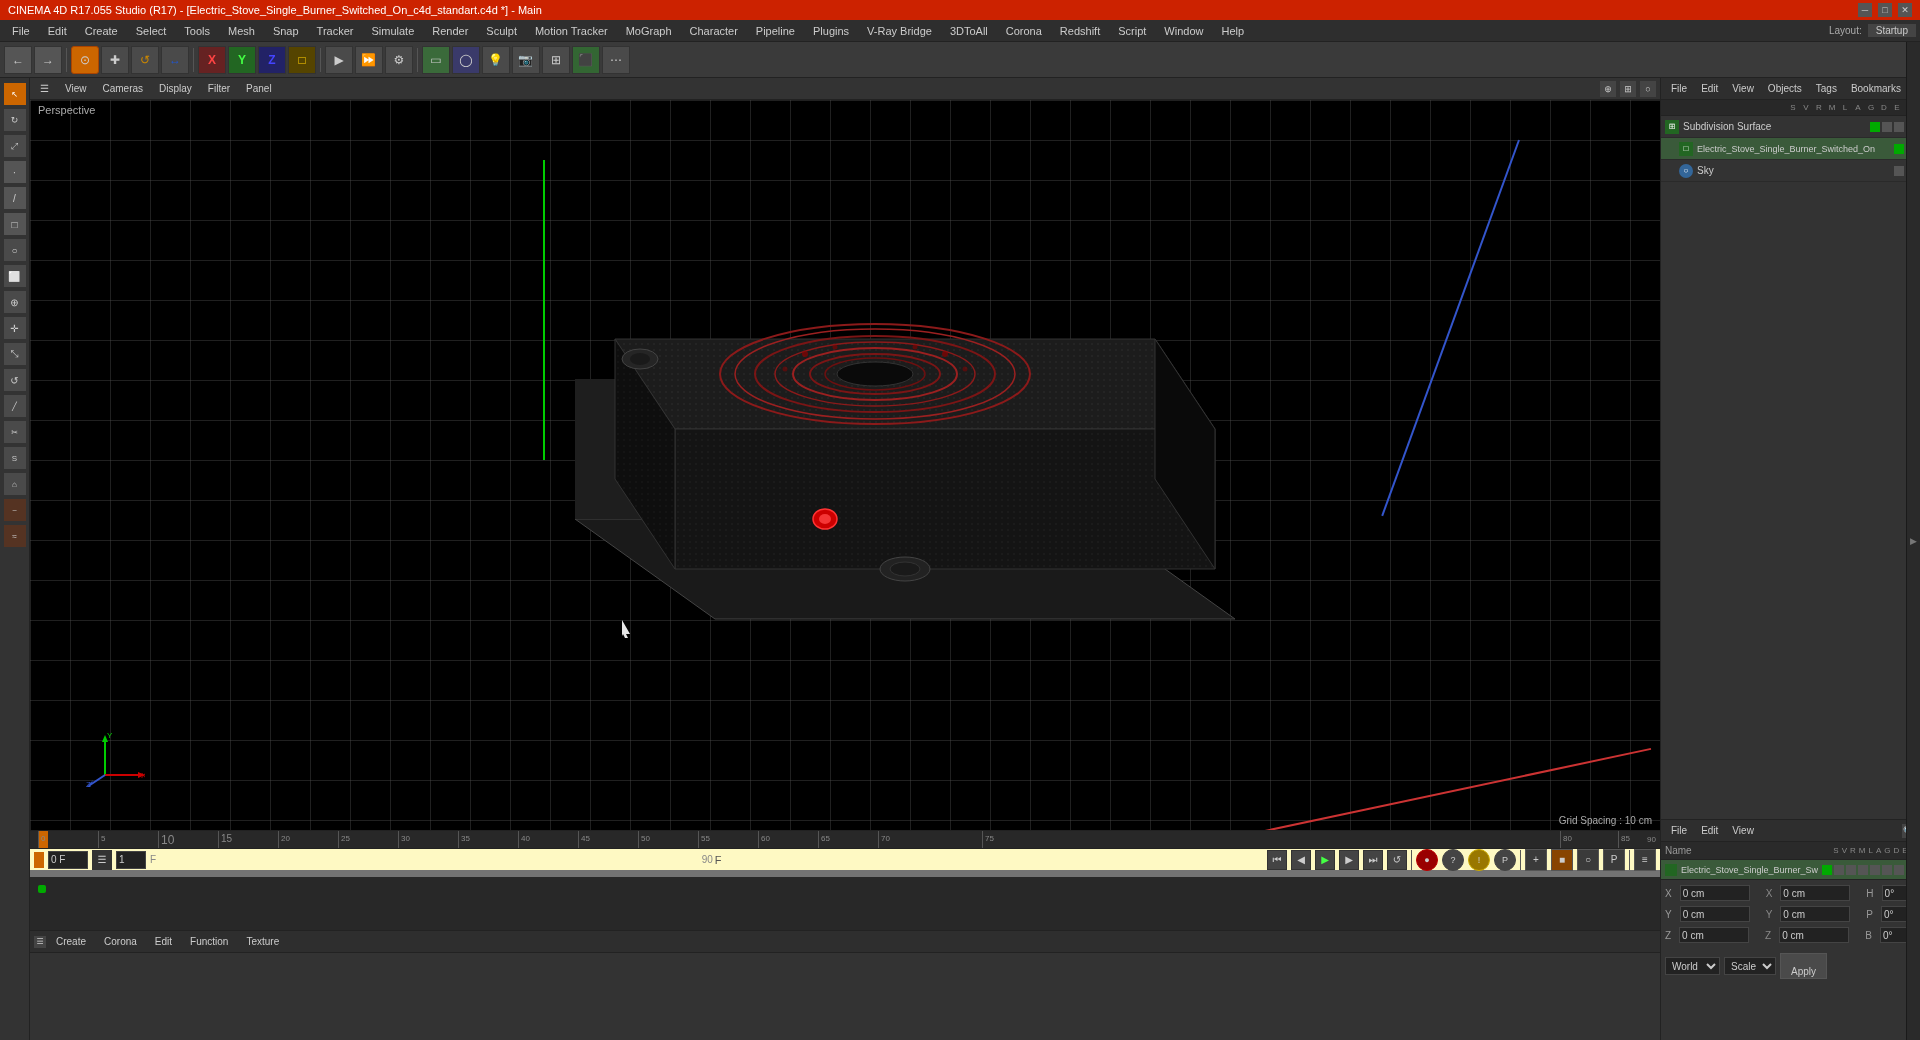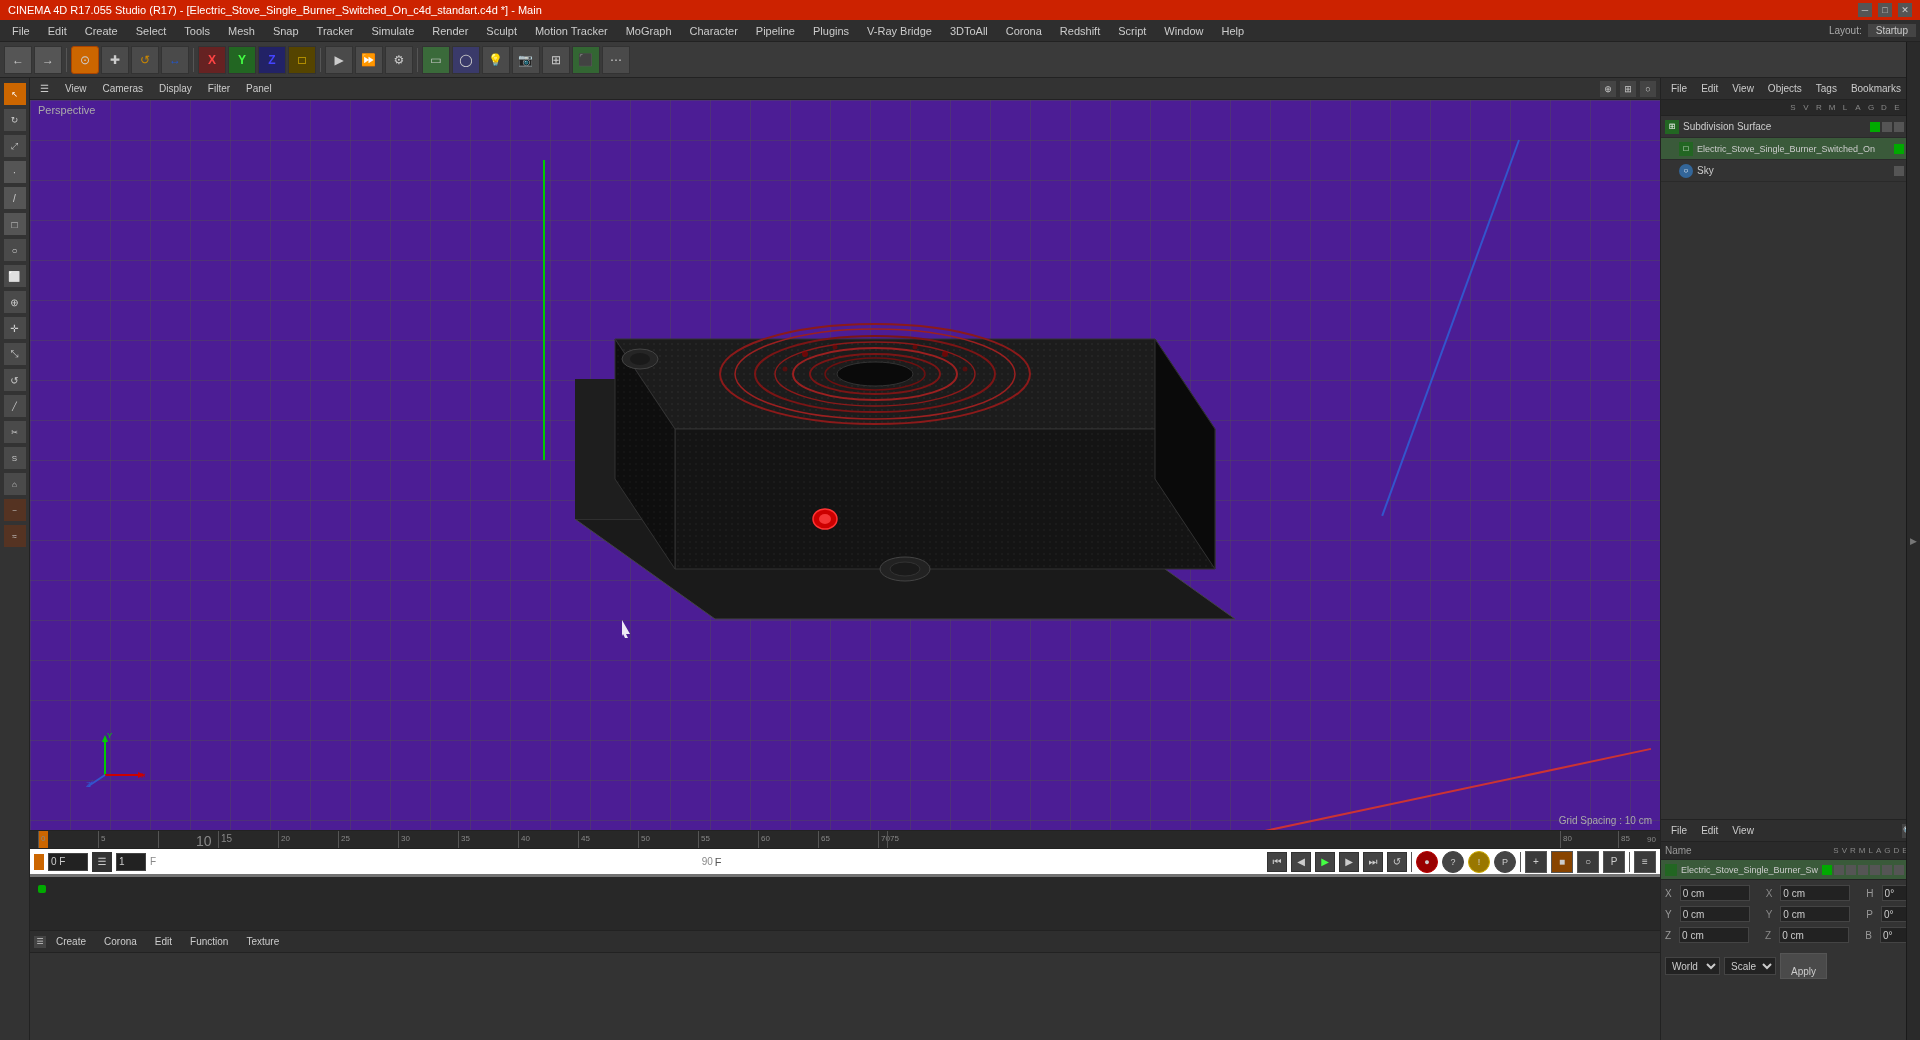--- a/index.html
+++ b/index.html
@@ -136,21 +136,21 @@
       padding: 1px 6px;
       color: #ccc;
       cursor: pointer;
       font-size: 10px;
     }
 
     
     #viewport-canvas {
       flex: 1;
       position: relative;
-      background: #4c1d95;
+      background: #000000;
       overflow: hidden;
     }
     #viewport-label {
       position: absolute;
       top: 4px;
       left: 8px;
       color: #aaa;
       font-size: 11px;
     }
     #grid-spacing {
@@ -789,41 +789,41 @@
       </div>
 
       <div id="timeline-area" style="height:100px;">
 
         <div id="timeline-ruler" style="height:18px; background:#282828; position:relative; border-bottom:1px solid #222; display:flex; align-items:center;">
           <div class="timeline-start" style="position:absolute; left:8px; top:0; width:10px; height:18px; background:#cc6600;"></div>
 
           <div style="position:absolute; left:0; right:0; height:18px; display:flex; align-items:flex-end; padding:0 8px;">
             <div style="position:absolute; left:8px;" class="ruler-tick"><span style="font-size:8px; color:#888;">0</span></div>
             <div style="position:absolute; left:68px;" class="ruler-tick"><span style="font-size:8px; color:#888;">5</span></div>
-            <div style="position:absolute; left:128px;" class="ruler-tick"><span style="font-size:14px; color:#888;margin-left:35px;">10</span></div>
+            <div style="position:absolute; left:128px;" class="ruler-tick"><span style="font-size:12px; color:#888;">10</span></div>
             <div style="position:absolute; left:188px;" class="ruler-tick"><span style="font-size:10px; color:#888;">15</span></div>
             <div style="position:absolute; left:248px;" class="ruler-tick"><span style="font-size:8px; color:#888;">20</span></div>
             <div style="position:absolute; left:308px;" class="ruler-tick"><span style="font-size:8px; color:#888;">25</span></div>
             <div style="position:absolute; left:368px;" class="ruler-tick"><span style="font-size:8px; color:#888;">30</span></div>
             <div style="position:absolute; left:428px;" class="ruler-tick"><span style="font-size:8px; color:#888;">35</span></div>
             <div style="position:absolute; left:488px;" class="ruler-tick"><span style="font-size:8px; color:#888;">40</span></div>
             <div style="position:absolute; left:548px;" class="ruler-tick"><span style="font-size:8px; color:#888;">45</span></div>
             <div style="position:absolute; left:608px;" class="ruler-tick"><span style="font-size:8px; color:#888;">50</span></div>
             <div style="position:absolute; left:668px;" class="ruler-tick"><span style="font-size:8px; color:#888;">55</span></div>
             <div style="position:absolute; left:728px;" class="ruler-tick"><span style="font-size:8px; color:#888;">60</span></div>
             <div style="position:absolute; left:788px;" class="ruler-tick"><span style="font-size:8px; color:#888;">65</span></div>
             <div style="position:absolute; left:848px;" class="ruler-tick"><span style="font-size:8px; color:#888;">70</span></div>
-            <div style="position:absolute; left:857px;" class="ruler-tick"><span style="font-size:8px; color:#888;">75</span></div>
+            <div style="position:absolute; left:952px;" class="ruler-tick"><span style="font-size:8px; color:#888;">75</span></div>
             <div style="position:absolute; right:88px;" class="ruler-tick"><span style="font-size:8px; color:#888;">80</span></div>
             <div style="position:absolute; right:30px;" class="ruler-tick"><span style="font-size:8px; color:#888;">85</span></div>
           </div>
           <span style="position:absolute; right:4px; font-size:8px; color:#888;">90</span>
         </div>
 
-        <div id="timeline-controls" style="height:28px; background:#ffffff; display:flex; align-items:center; padding:0 4px; gap:4px; border-bottom:3px solid #737373;">
+        <div id="timeline-controls" style="height:28px; background:#fef9c3; display:flex; align-items:center; padding:0 4px; gap:4px; border-bottom:7px solid #737373;">
           <div style="width:10px; height:16px; background:#cc6600;"></div>
           <input type="text" class="frame-input" value="0 F" style="width: 40px; height: 18px; background: rgb(34, 34, 34); border: 1px solid rgb(68, 68, 68); color: rgb(204, 204, 204); font-size: 10px; padding: 0px 2px;">
           <div class="play-btn" style="background:#333;">☰</div>
           <input type="text" class="frame-input" value="1" style="width: 30px;">
           <span style="font-size:10px; color:#888;">F</span>
           <div style="flex:1; display:flex; align-items:center; gap:2px; justify-content:center;">
             <span style="font-size:10px; color:#888;">90</span>
             <span style="color:#555;">F</span>
           </div>
 

